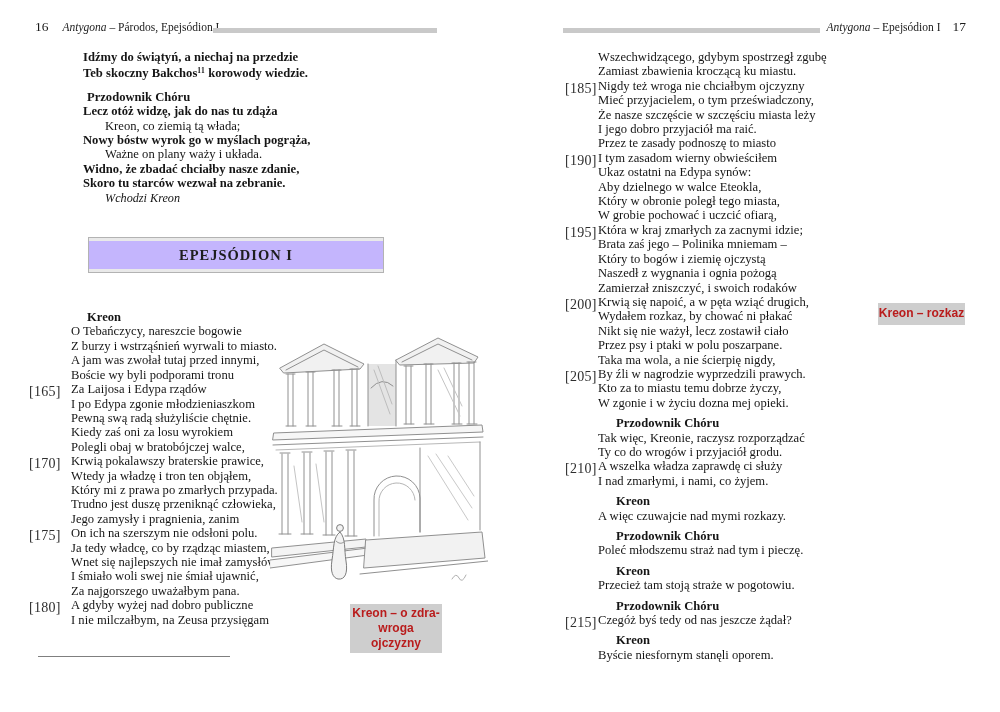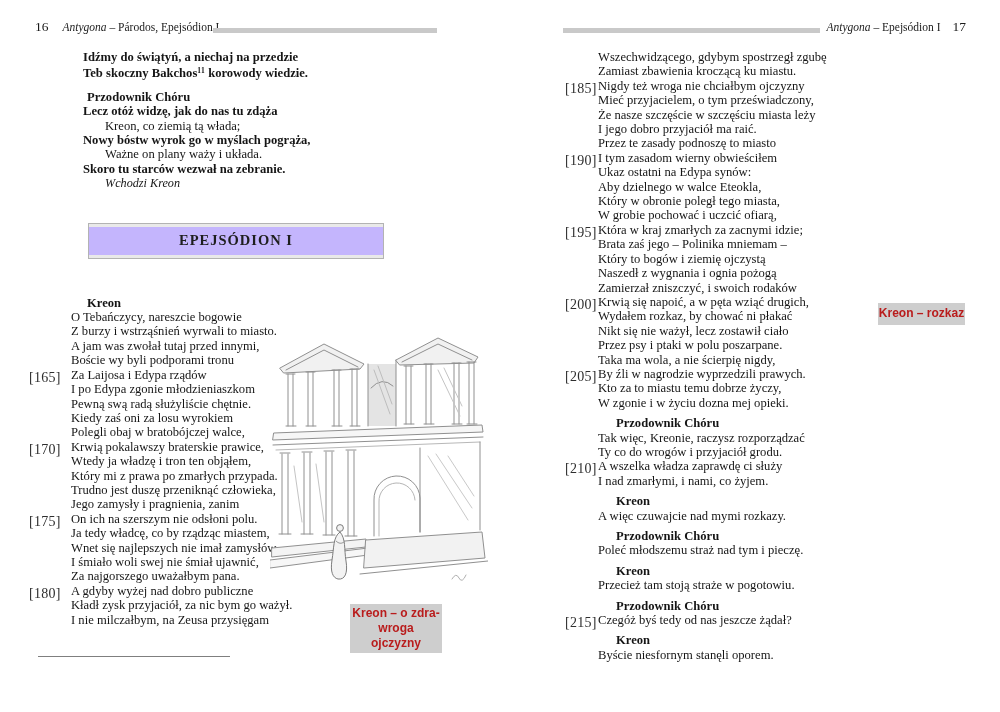--- a/index.html
+++ b/index.html
@@ -74,20 +74,21 @@
 </div>
 
 <div class="col" id="left-blocks">
     <div class="vline ind1"><span>Idźmy do świątyń, a niechaj na przedzie</span></div>
     <div class="vline ind1"><span>Teb skoczny Bakchos<span class="sup">11</span> korowody wiedzie.</span></div>
     <div class="speaker">Przodownik Chóru</div>
     <div class="vline ind1"><span>Lecz otóż widzę, jak do nas tu zdąża</span></div>
     <div class="vline ind2"><span>Kreon, co ziemią tą włada;</span></div>
     <div class="vline ind1"><span>Nowy bóstw wyrok go w myślach pogrąża,</span></div>
     <div class="vline ind2"><span>Ważne on plany waży i układa.</span></div>
+    <div class="vline ind1"><span>Widno, że zbadać chciałby nasze zdanie,</span></div>
     <div class="vline ind1"><span>Skoro tu starców wezwał na zebranie.</span></div>
     <div class="stage">Wchodzi Kreon</div>
     <div class="section-box">
       <span>EPEJSÓDION I</span>
     </div>
     <div class="speaker">Kreon</div>
     <div class="vline"><span>O Tebańczycy, nareszcie bogowie</span></div>
     <div class="vline"><span>Z burzy i wstrząśnień wyrwali to miasto.</span></div>
     <div class="vline"><span>A jam was zwołał tutaj przed innymi,</span></div>
     <div class="vline"><span>Boście wy byli podporami tronu</span></div>
@@ -100,21 +101,20 @@
     <div class="vline"><span>Wtedy ja władzę i tron ten objąłem,</span></div>
     <div class="vline"><span>Który mi z prawa po zmarłych przypada.</span></div>
     <div class="vline"><span>Trudno jest duszę przeniknąć człowieka,</span></div>
     <div class="vline"><span>Jego zamysły i pragnienia, zanim</span></div>
     <div class="vline"><span class="lnum">[175]</span><span>On ich na szerszym nie odsłoni polu.</span></div>
     <div class="vline"><span>Ja tedy władcę, co by rządząc miastem,</span></div>
     <div class="vline"><span>Wnet się najlepszych nie imał zamysłów</span></div>
     <div class="vline"><span>I śmiało woli swej nie śmiał ujawnić,</span></div>
     <div class="vline"><span>Za najgorszego uważałbym pana.</span></div>
     <div class="vline"><span class="lnum">[180]</span><span>A gdyby wyżej nad dobro publiczne</span></div>
-    <div class="vline"><span>Kładł zysk przyjaciół, za nic bym go ważył.</span></div>
     <div class="vline"><span>I nie milczałbym, na Zeusa przysięgam</span></div>
   </div>
 <div class="col" id="right-blocks">
     <div class="vline"><span>Wszechwidzącego, gdybym spostrzegł zgubę</span></div>
     <div class="vline"><span>Zamiast zbawienia kroczącą ku miastu.</span></div>
     <div class="vline"><span class="lnum">[185]</span><span>Nigdy też wroga nie chciałbym ojczyzny</span></div>
     <div class="vline"><span>Mieć przyjacielem, o tym przeświadczony,</span></div>
     <div class="vline"><span>Że nasze szczęście w szczęściu miasta leży</span></div>
     <div class="vline"><span>I jego dobro przyjaciół ma raić.</span></div>
     <div class="vline"><span>Przez te zasady podnoszę to miasto</span></div>

